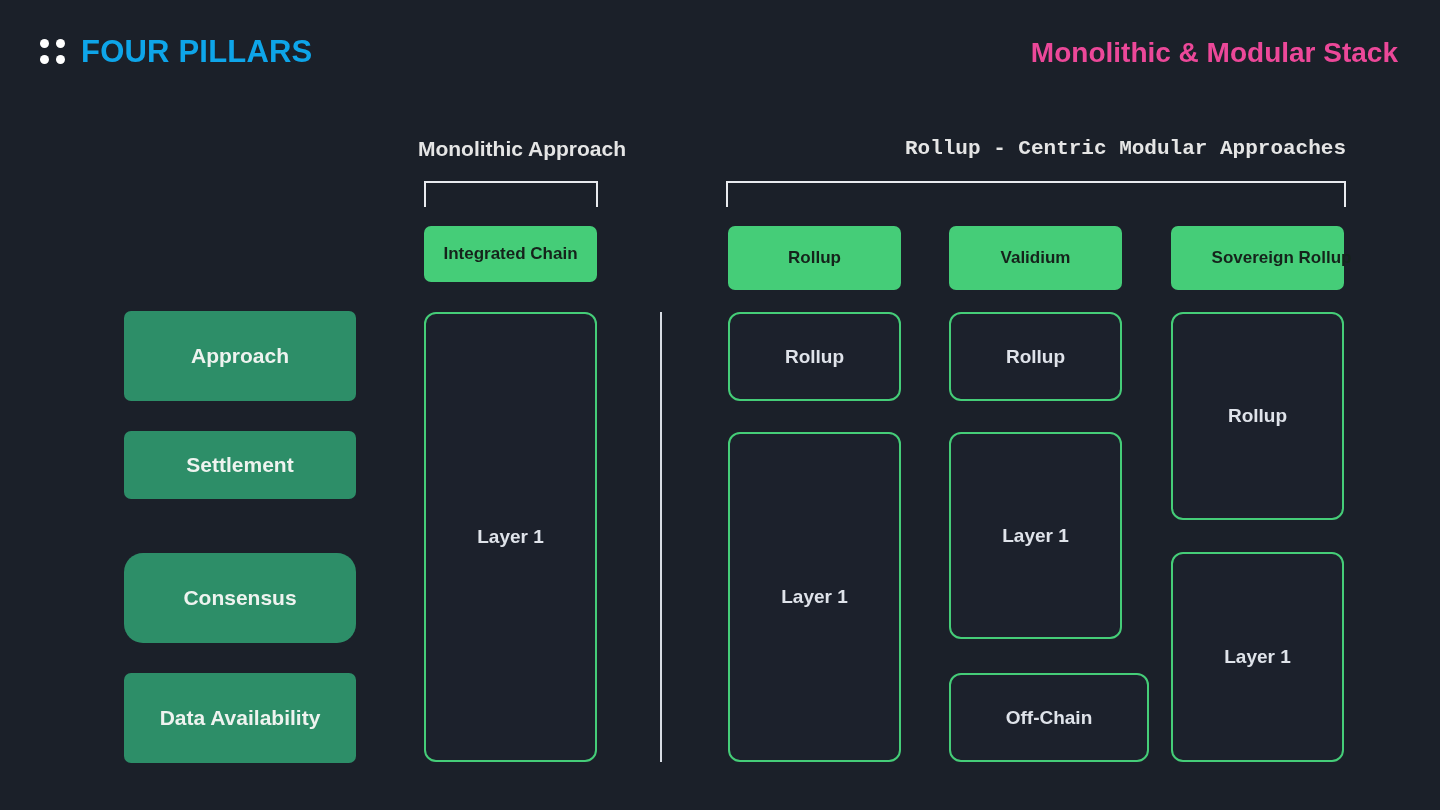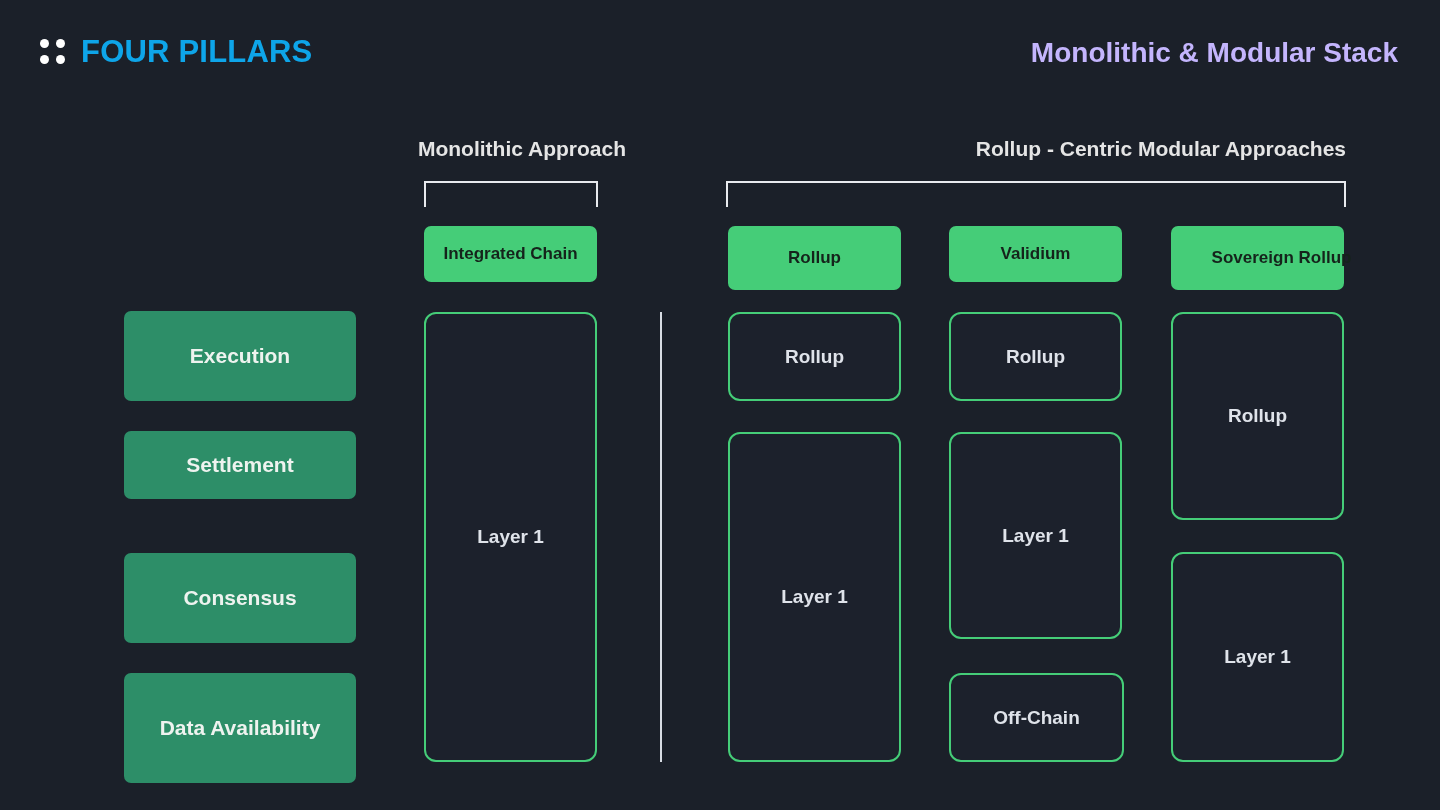--- a/index.html
+++ b/index.html
@@ -17,30 +17,30 @@
     position:absolute; left:40px; top:36px;
     display:flex; align-items:center; gap:16px;
   }
   .dots { display:grid; grid-template-columns:repeat(2,9px); grid-template-rows:repeat(2,9px); gap:7px; }
   .dots i { display:block; width:9px; height:9px; border-radius:50%; background:#ffffff; }
   .brand-name {
     color:#0ea5e9; font-size:31px; font-weight:bold; letter-spacing:.2px; line-height:1;
   }
   .slide-title {
     position:absolute; right:42px; top:36px;
-    color:#c4b5fd; font-size:28px; font-weight:bold; line-height:1.2; white-space:nowrap;
+    color:#ec4899; font-size:28px; font-weight:bold; line-height:1.2; white-space:nowrap;
   }
 
   
   .section-head {
     position:absolute; color:#e5e5e5; font-size:21px; font-weight:bold;
     text-align:right; white-space:nowrap;
   }
   .head-mono   { left:395px; top:137px; width:231px; }
-  .head-modular{ left:726px; top:137px; width:620px; }
+  .head-modular{ left:726px; top:137px; width:620px;font-family:Liberation Mono, monospace; }
 
   
   .bracket { position:absolute; border-top:2px solid #e8eaee; }
   .bracket::before, .bracket::after {
     content:""; position:absolute; top:0; width:2px; height:24px; background:#e8eaee;
   }
   .bracket::before { left:0; }
   .bracket::after  { right:0; }
   .bracket-mono    { left:424px; top:181px; width:174px; }
   .bracket-modular { left:726px; top:181px; width:620px; }
@@ -67,37 +67,37 @@
   .pillar {
     position:absolute; background:#2d8e68; color:#eef3ef;
     border-radius:7px; font-size:21px; font-weight:bold;
     display:flex; align-items:center; justify-content:center;
     white-space:nowrap;
   }
 
   
   .pillar-0 { left:124px; top:311px;  width:232px; height:90px; }
   .pillar-1 { left:124px; top:431px;  width:232px; height:68px; }
-  .pillar-2 { left:124px; top:553px;  width:232px; height:90px; }
-  .pillar-3 { left:124px; top:673px;  width:232px; height:110px; }
+  .pillar-2 { left:124px; top:553px;  width:232px; height:90px;border-radius:19px; }
+  .pillar-3 { left:124px; top:673px;  width:232px; height:90px; }
 
   
   .mono-chip { left:424px; top:226px; width:173px; height:56px; }
   .mono-l1   { left:424px; top:312px; width:173px; height:450px; }
 
   
   .r-chip { left:728px; top:226px; width:173px; height:64px; }
   .r-box1 { left:728px; top:312px; width:173px; height:89px; }
   .r-box2 { left:728px; top:432px; width:173px; height:330px; }
 
   
-  .v-chip { left:949px; top:226px; width:173px; height:56px; }
+  .v-chip { left:949px; top:226px; width:173px; height:64px; }
   .v-box1 { left:949px; top:312px; width:173px; height:89px; }
   .v-box2 { left:949px; top:432px; width:173px; height:207px; }
-  .v-box3 { left:949px; top:673px; width:175px; height:89px; }
+  .v-box3 { left:949px; top:673px; width:200px; height:89px; }
 
   
   .s-chip { left:1171px; top:226px; width:173px; height:64px;padding-left:48px; }
   .s-box1 { left:1171px; top:312px; width:173px; height:208px; }
   .s-box2 { left:1171px; top:552px; width:173px; height:210px; }
 </style>
 </head>
 <body>
 
 <div class="slide">
@@ -114,21 +114,21 @@
   <div class="slide-title">Monolithic &amp; Modular Stack</div>
 
   <div class="section-head head-mono">Monolithic Approach</div>
   <div class="section-head head-modular">Rollup - Centric Modular Approaches</div>
 
   <div class="bracket bracket-mono"></div>
   <div class="bracket bracket-modular"></div>
 
   <div class="divider"></div>
 
-  <div class="pillar pillar-0">Execution</div>
+  <div class="pillar pillar-0">Approach</div>
   <div class="pillar pillar-1">Settlement</div>
   <div class="pillar pillar-2">Consensus</div>
   <div class="pillar pillar-3">Data Availability</div>
 
   <div class="chip mono-chip">Integrated Chain</div>
   <div class="outline mono-l1">Layer 1</div>
 
   <div class="chip r-chip">Rollup</div>
   <div class="outline r-box1">Rollup</div>
   <div class="outline r-box2">Layer 1</div>

